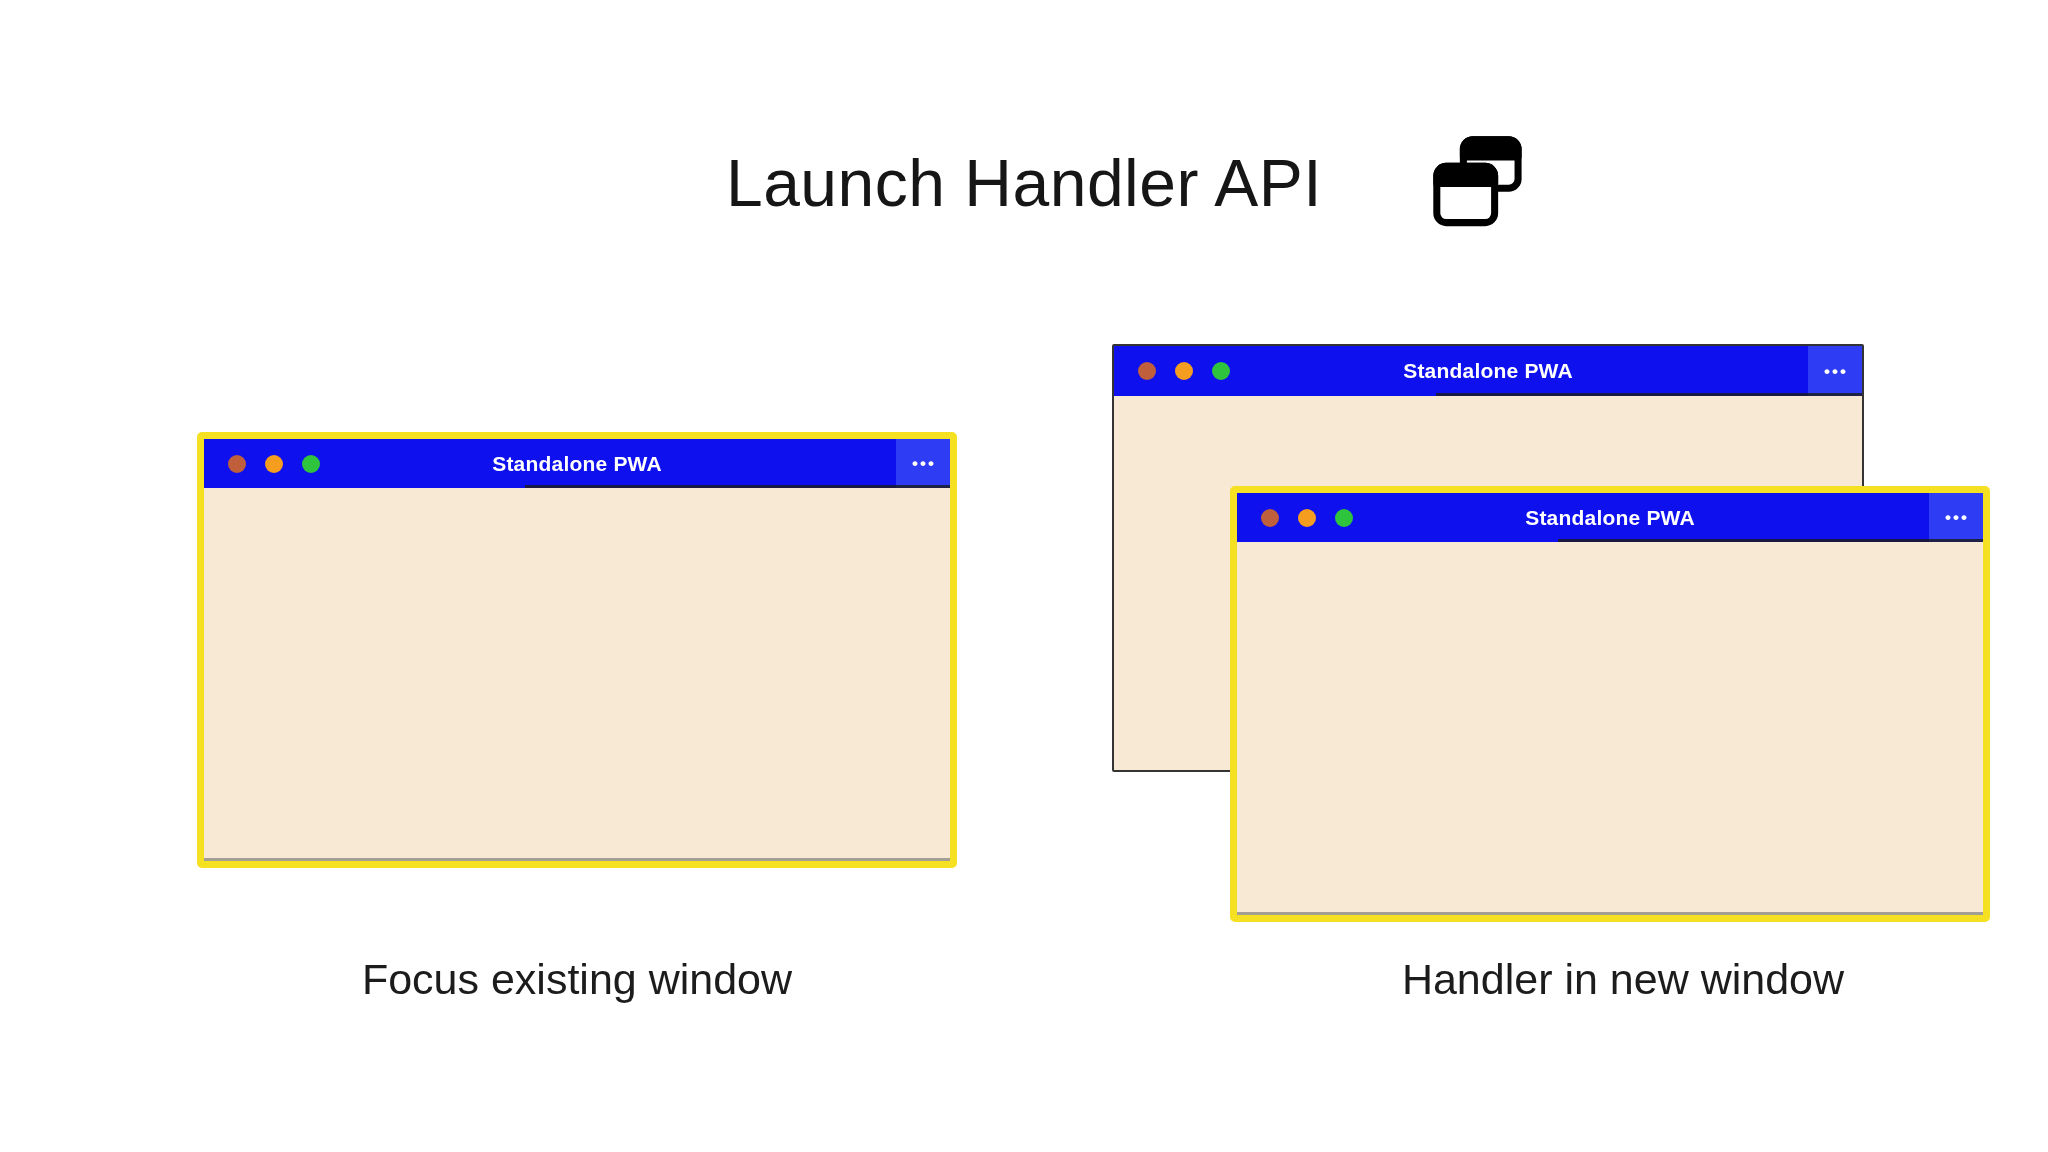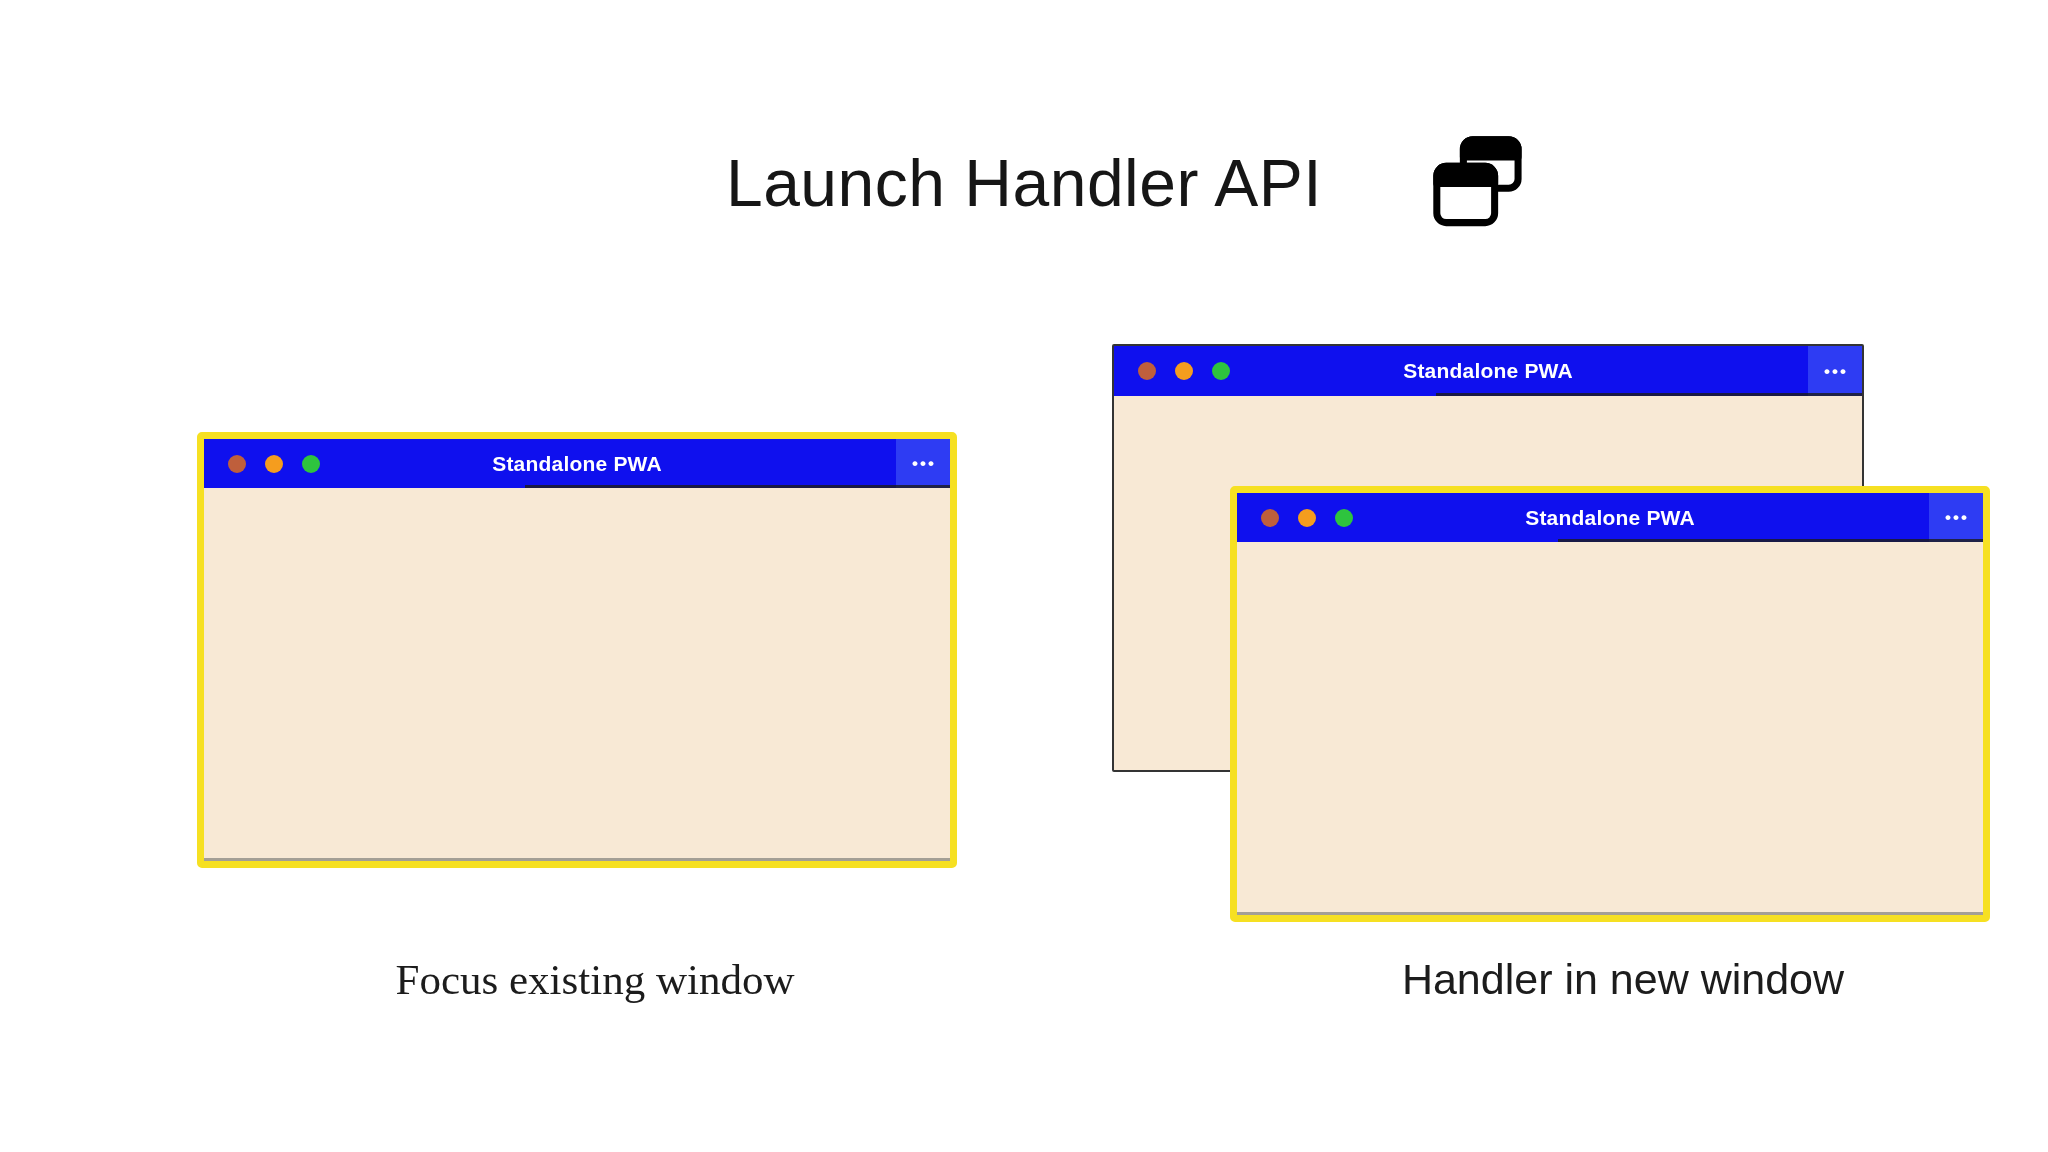--- a/index.html
+++ b/index.html
@@ -139,21 +139,21 @@
 
   
   .caption {
     position: absolute;
     width: 760px;
     text-align: center;
     font-size: 43px;
     font-weight: 400;
     color: #1c1c1c;
   }
-  .caption-left  { left: 215px;  top: 955px; font-family: Liberation Serif, serif; }
+  .caption-left  { left: 197px;  top: 955px; }
   .caption-right { left: 1243px; top: 955px; }
 </style>
 </head>
 <body>
 
 <div class="stage">
 
   <div class="header">
     <h1 class="header-title">Launch Handler API</h1>
     <svg class="header-icon" viewBox="0 0 64 64" aria-hidden="true">

